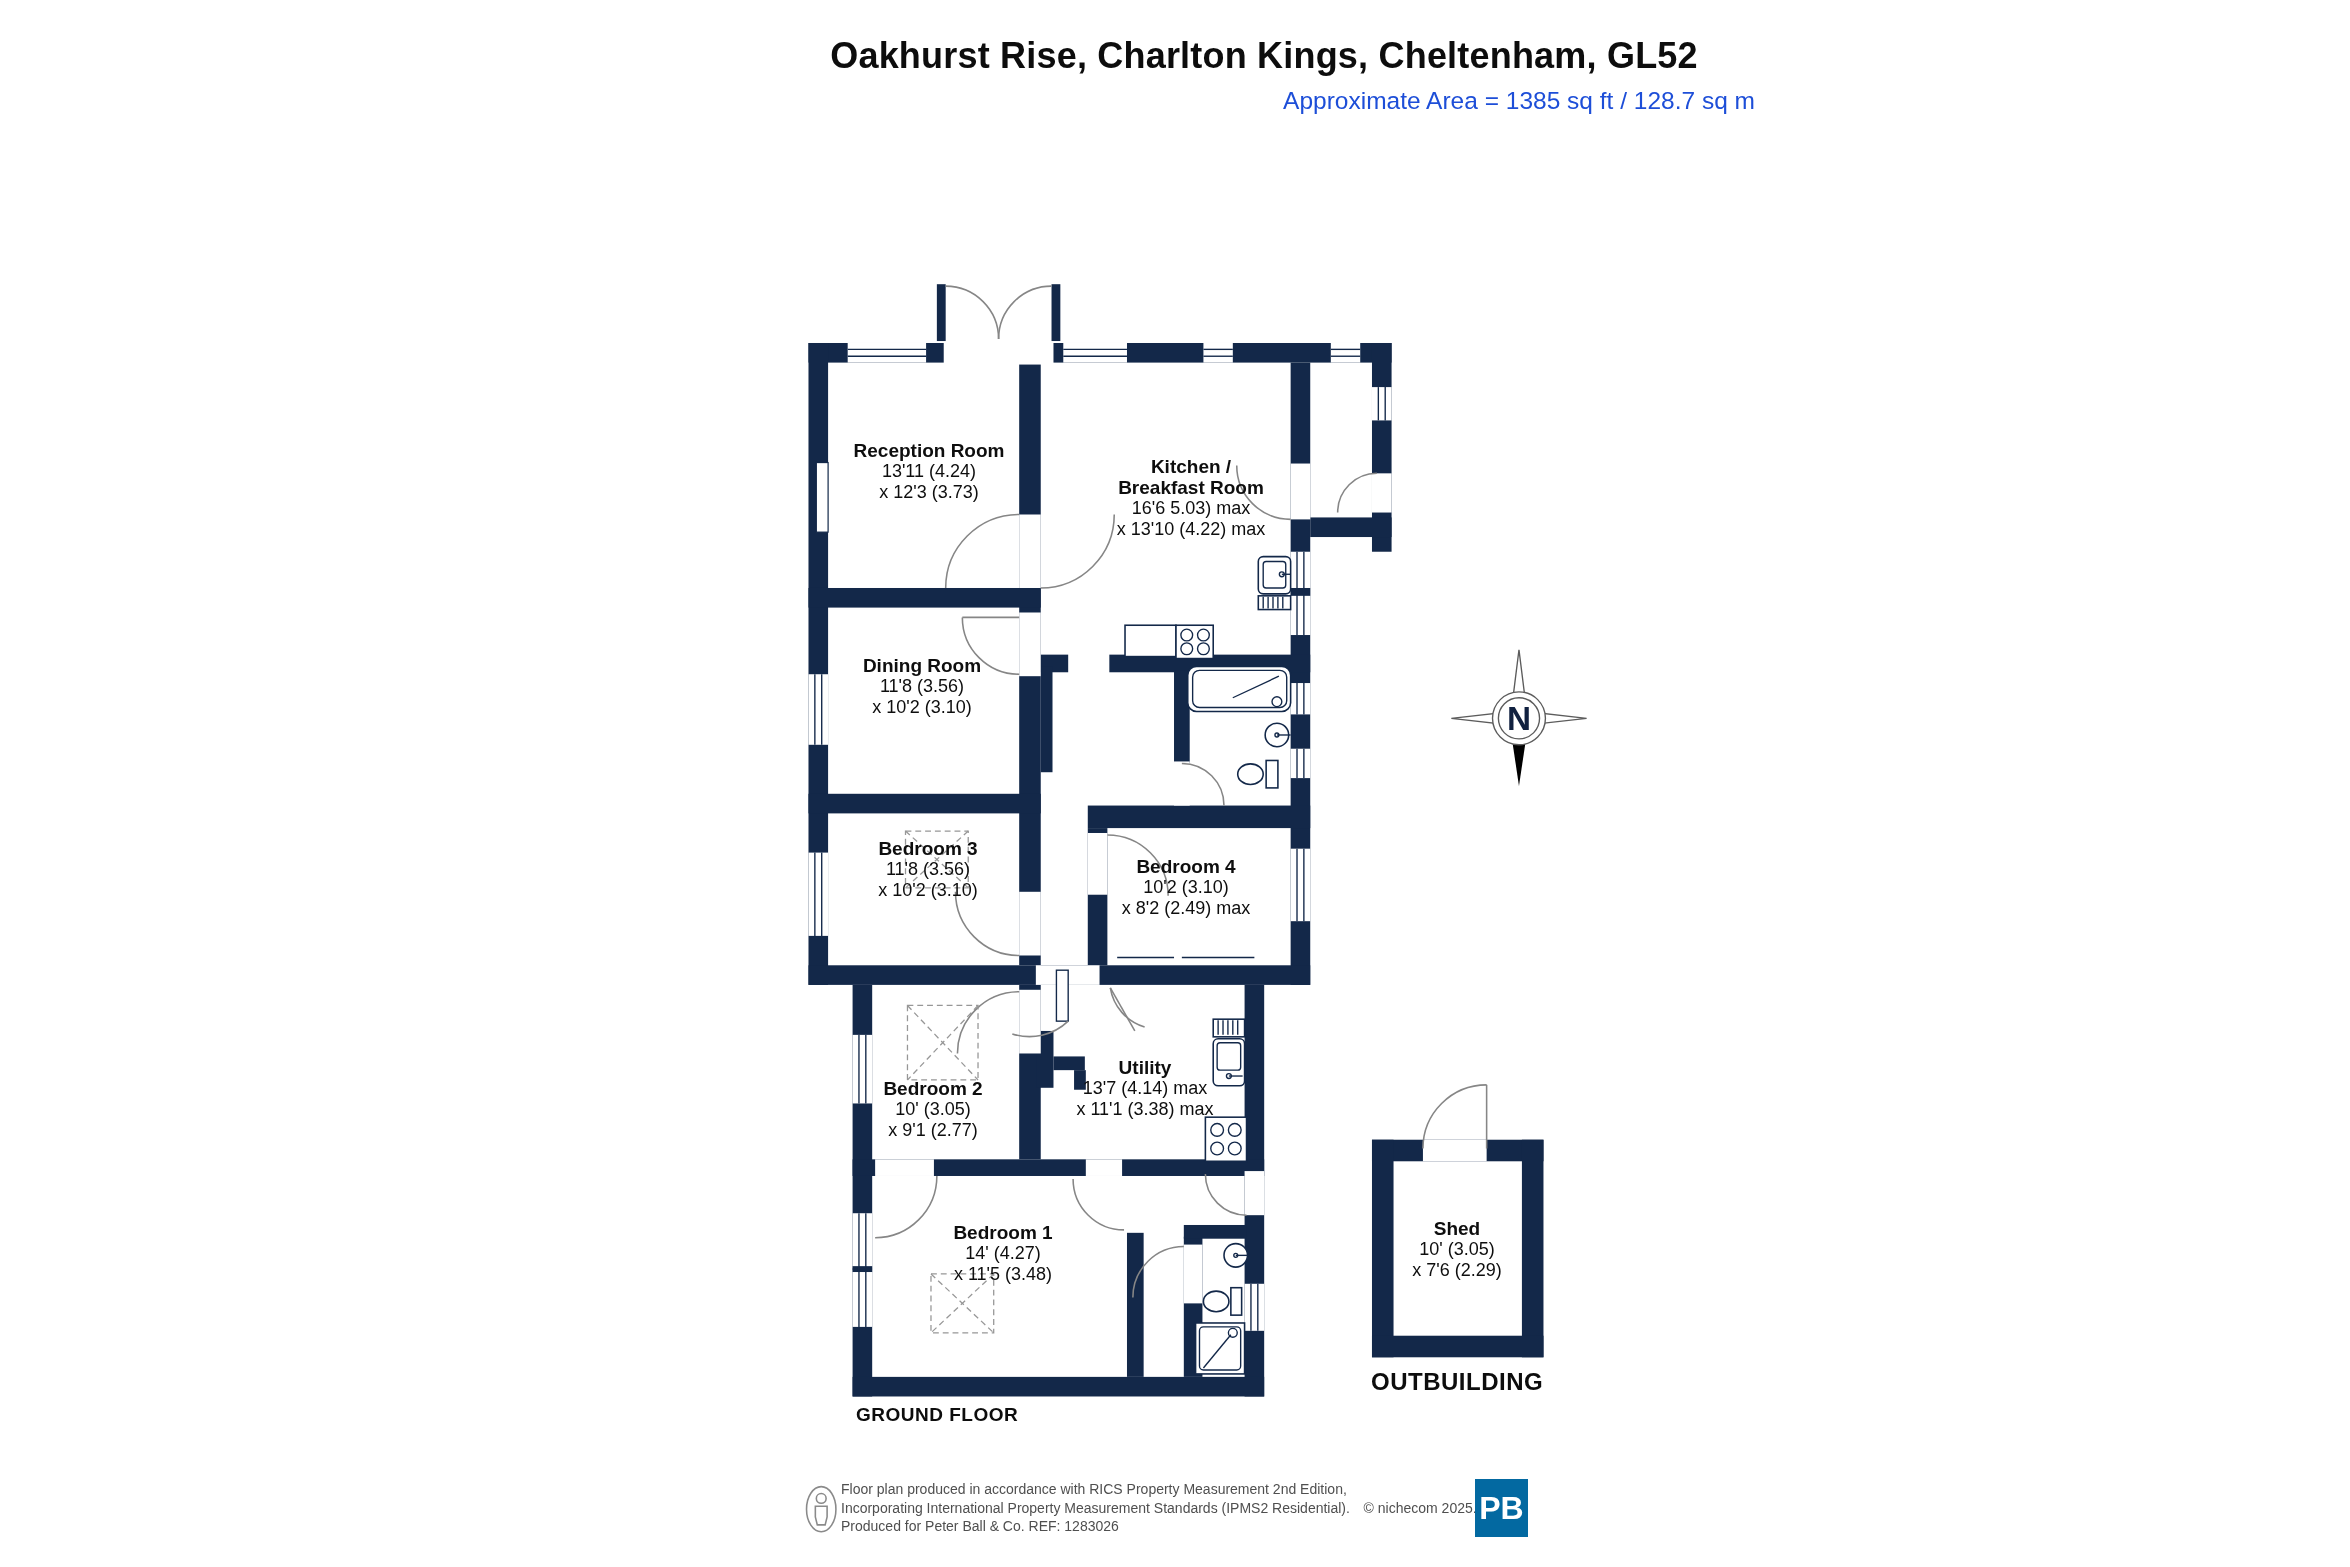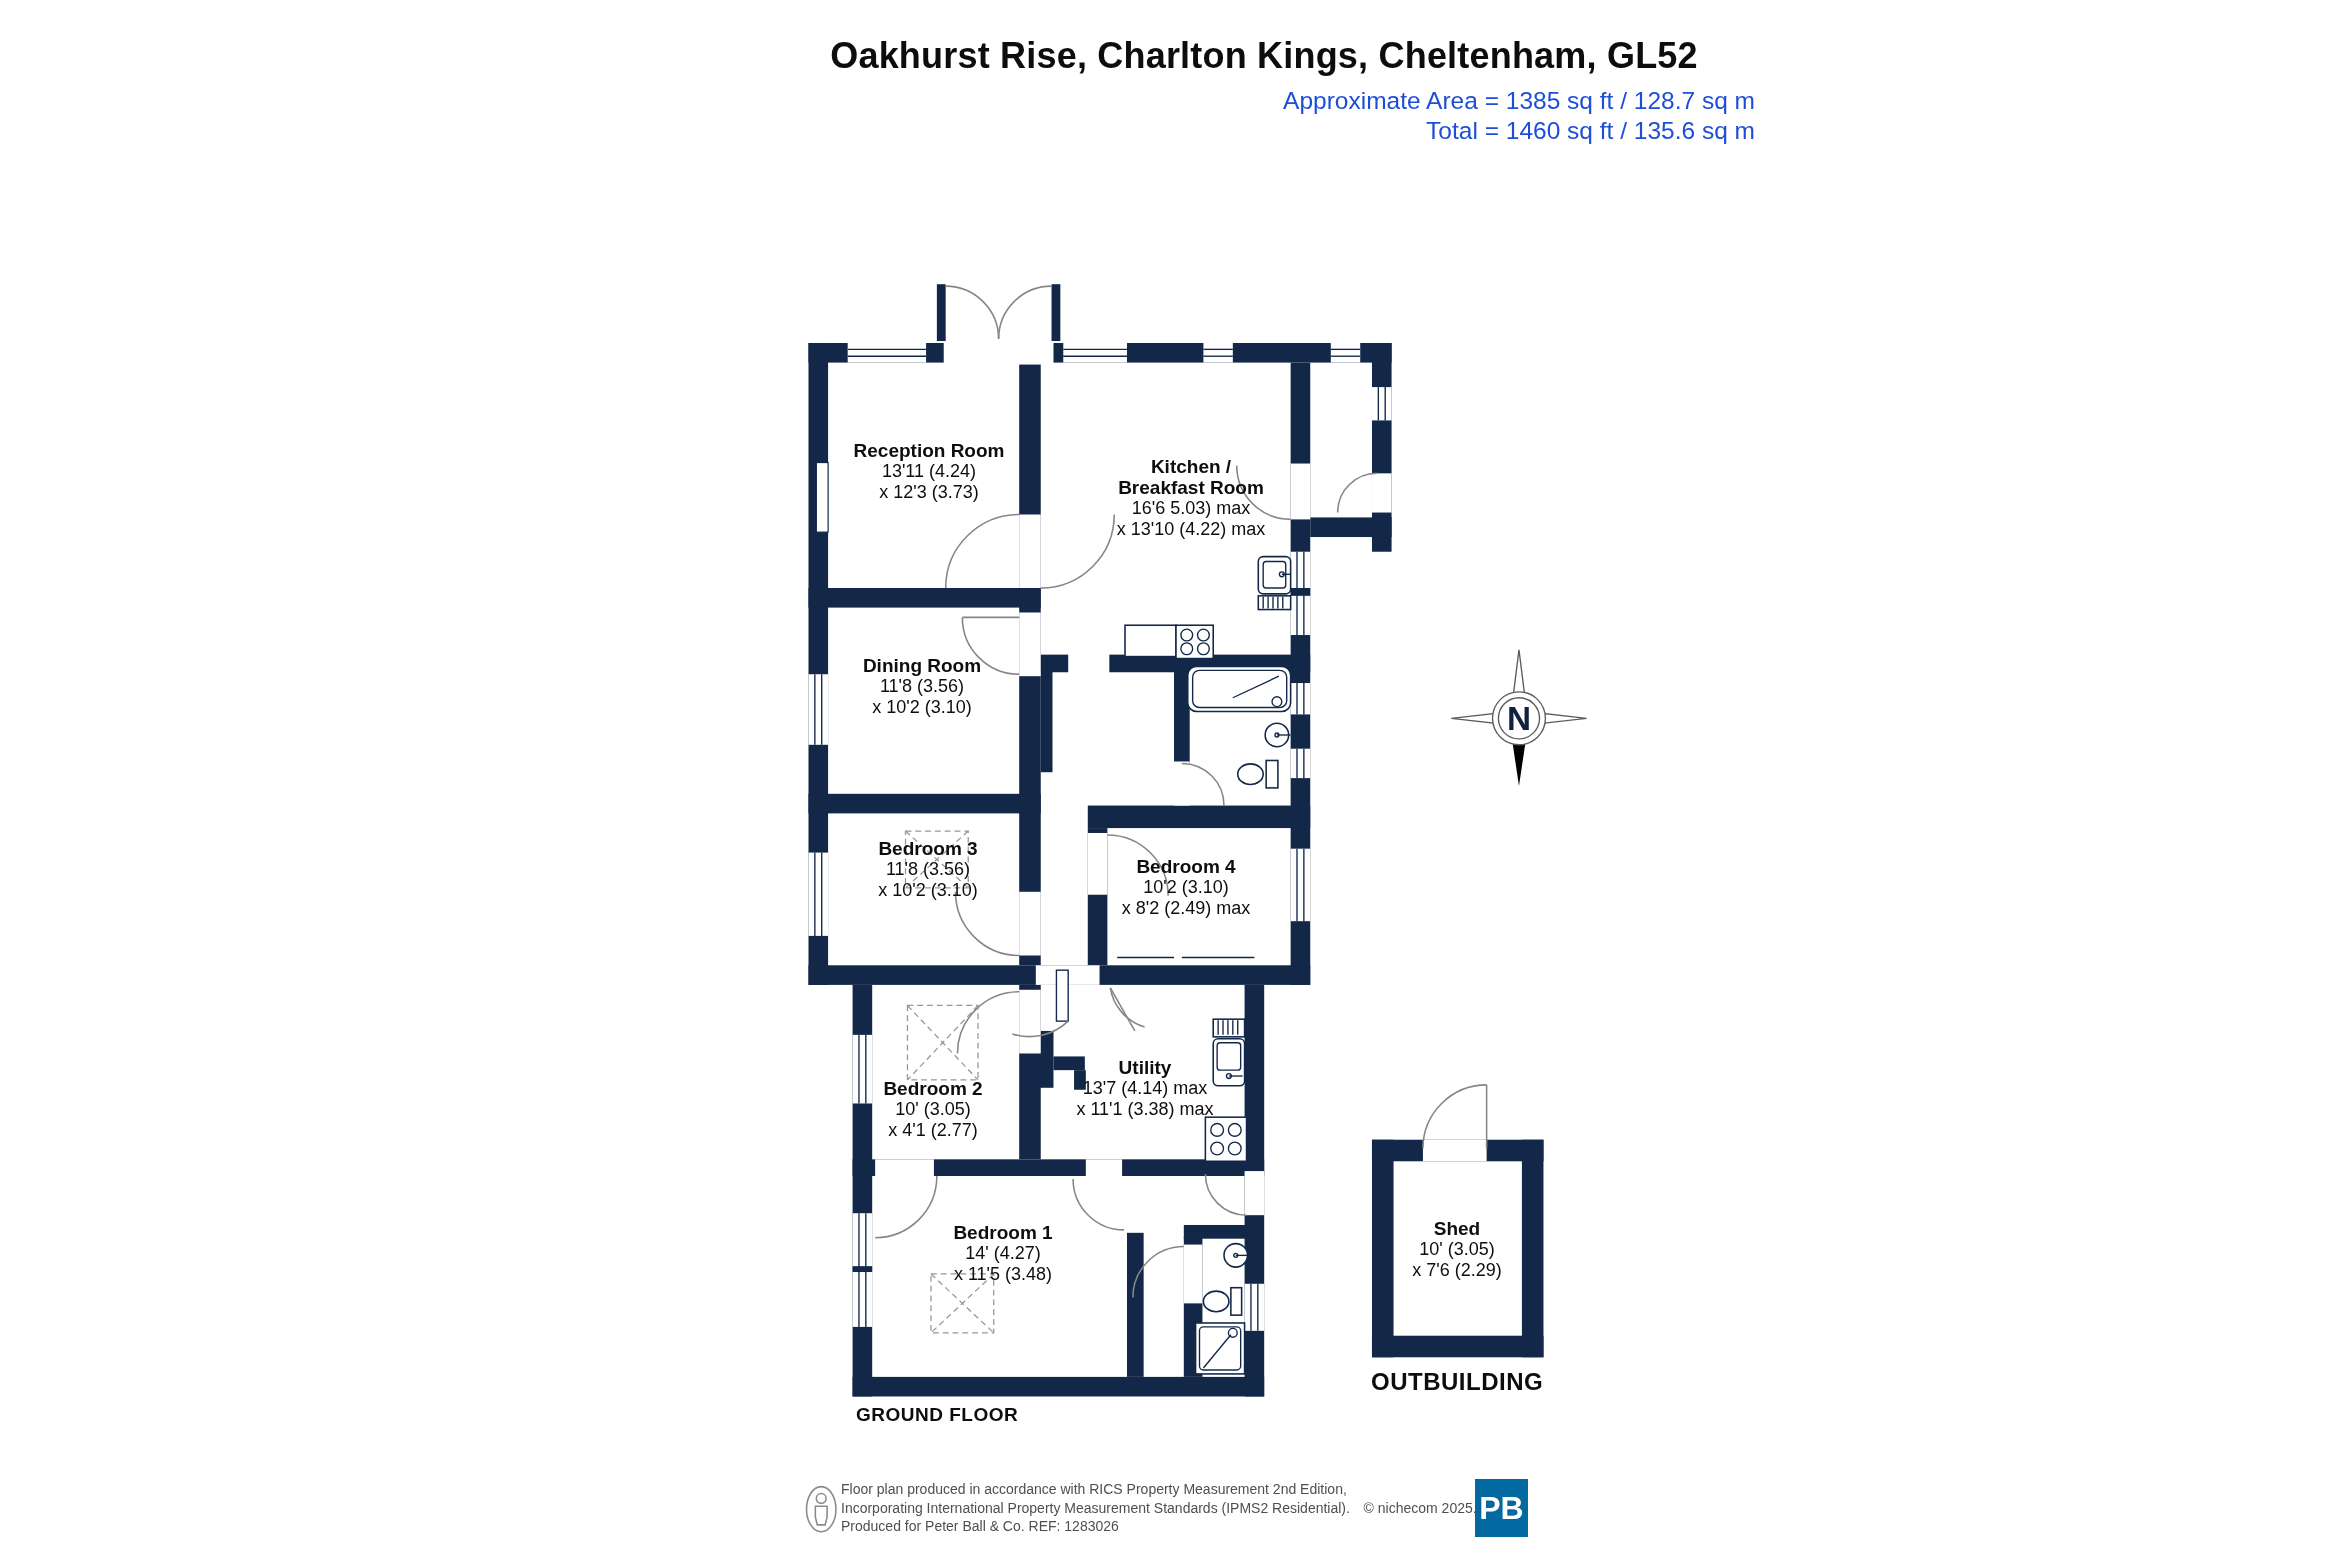--- a/index.html
+++ b/index.html
@@ -53,21 +53,20 @@
   .person { stroke: #8a8a8a; stroke-width: 1.6; fill: none; }
 </style>
 </head>
 <body>
 
 <div class="page">
 
   <div class="title">Oakhurst Rise, Charlton Kings, Cheltenham, GL52</div>
   <div class="area-block">
     <div>Approximate Area = 1385 sq ft / 128.7 sq m</div>
-    <div>Total = 1460 sq ft / 135.6 sq m</div>
   </div>
 
   <svg class="plan-svg" viewBox="0 0 2398 1599">
 
     <g>
 
       <rect class="wall" x="825" y="350" width="595" height="20"></rect>
       <rect class="wall" x="825" y="350" width="20" height="655"></rect>
       <rect class="wall" x="1400" y="350" width="20" height="213"></rect>
       <rect class="wall" x="1317" y="370" width="20" height="635"></rect>
@@ -354,21 +353,21 @@
     <span class="rd">x 10'2 (3.10)</span>
   </div>
   <div class="room-label" style="left:1186px; top:887px;">
     <span class="rn">Bedroom 4</span>
     <span class="rd">10'2 (3.10)</span>
     <span class="rd">x 8'2 (2.49) max</span>
   </div>
   <div class="room-label" style="left:933px; top:1109px;">
     <span class="rn">Bedroom 2</span>
     <span class="rd">10' (3.05)</span>
-    <span class="rd">x 4'1 (2.77)</span>
+    <span class="rd">x 9'1 (2.77)</span>
   </div>
   <div class="room-label" style="left:1145px; top:1088px;">
     <span class="rn">Utility</span>
     <span class="rd">13'7 (4.14) max</span>
     <span class="rd">x 11'1 (3.38) max</span>
   </div>
   <div class="room-label" style="left:1003px; top:1253px;">
     <span class="rn">Bedroom 1</span>
     <span class="rd">14' (4.27)</span>
     <span class="rd">x 11'5 (3.48)</span>

